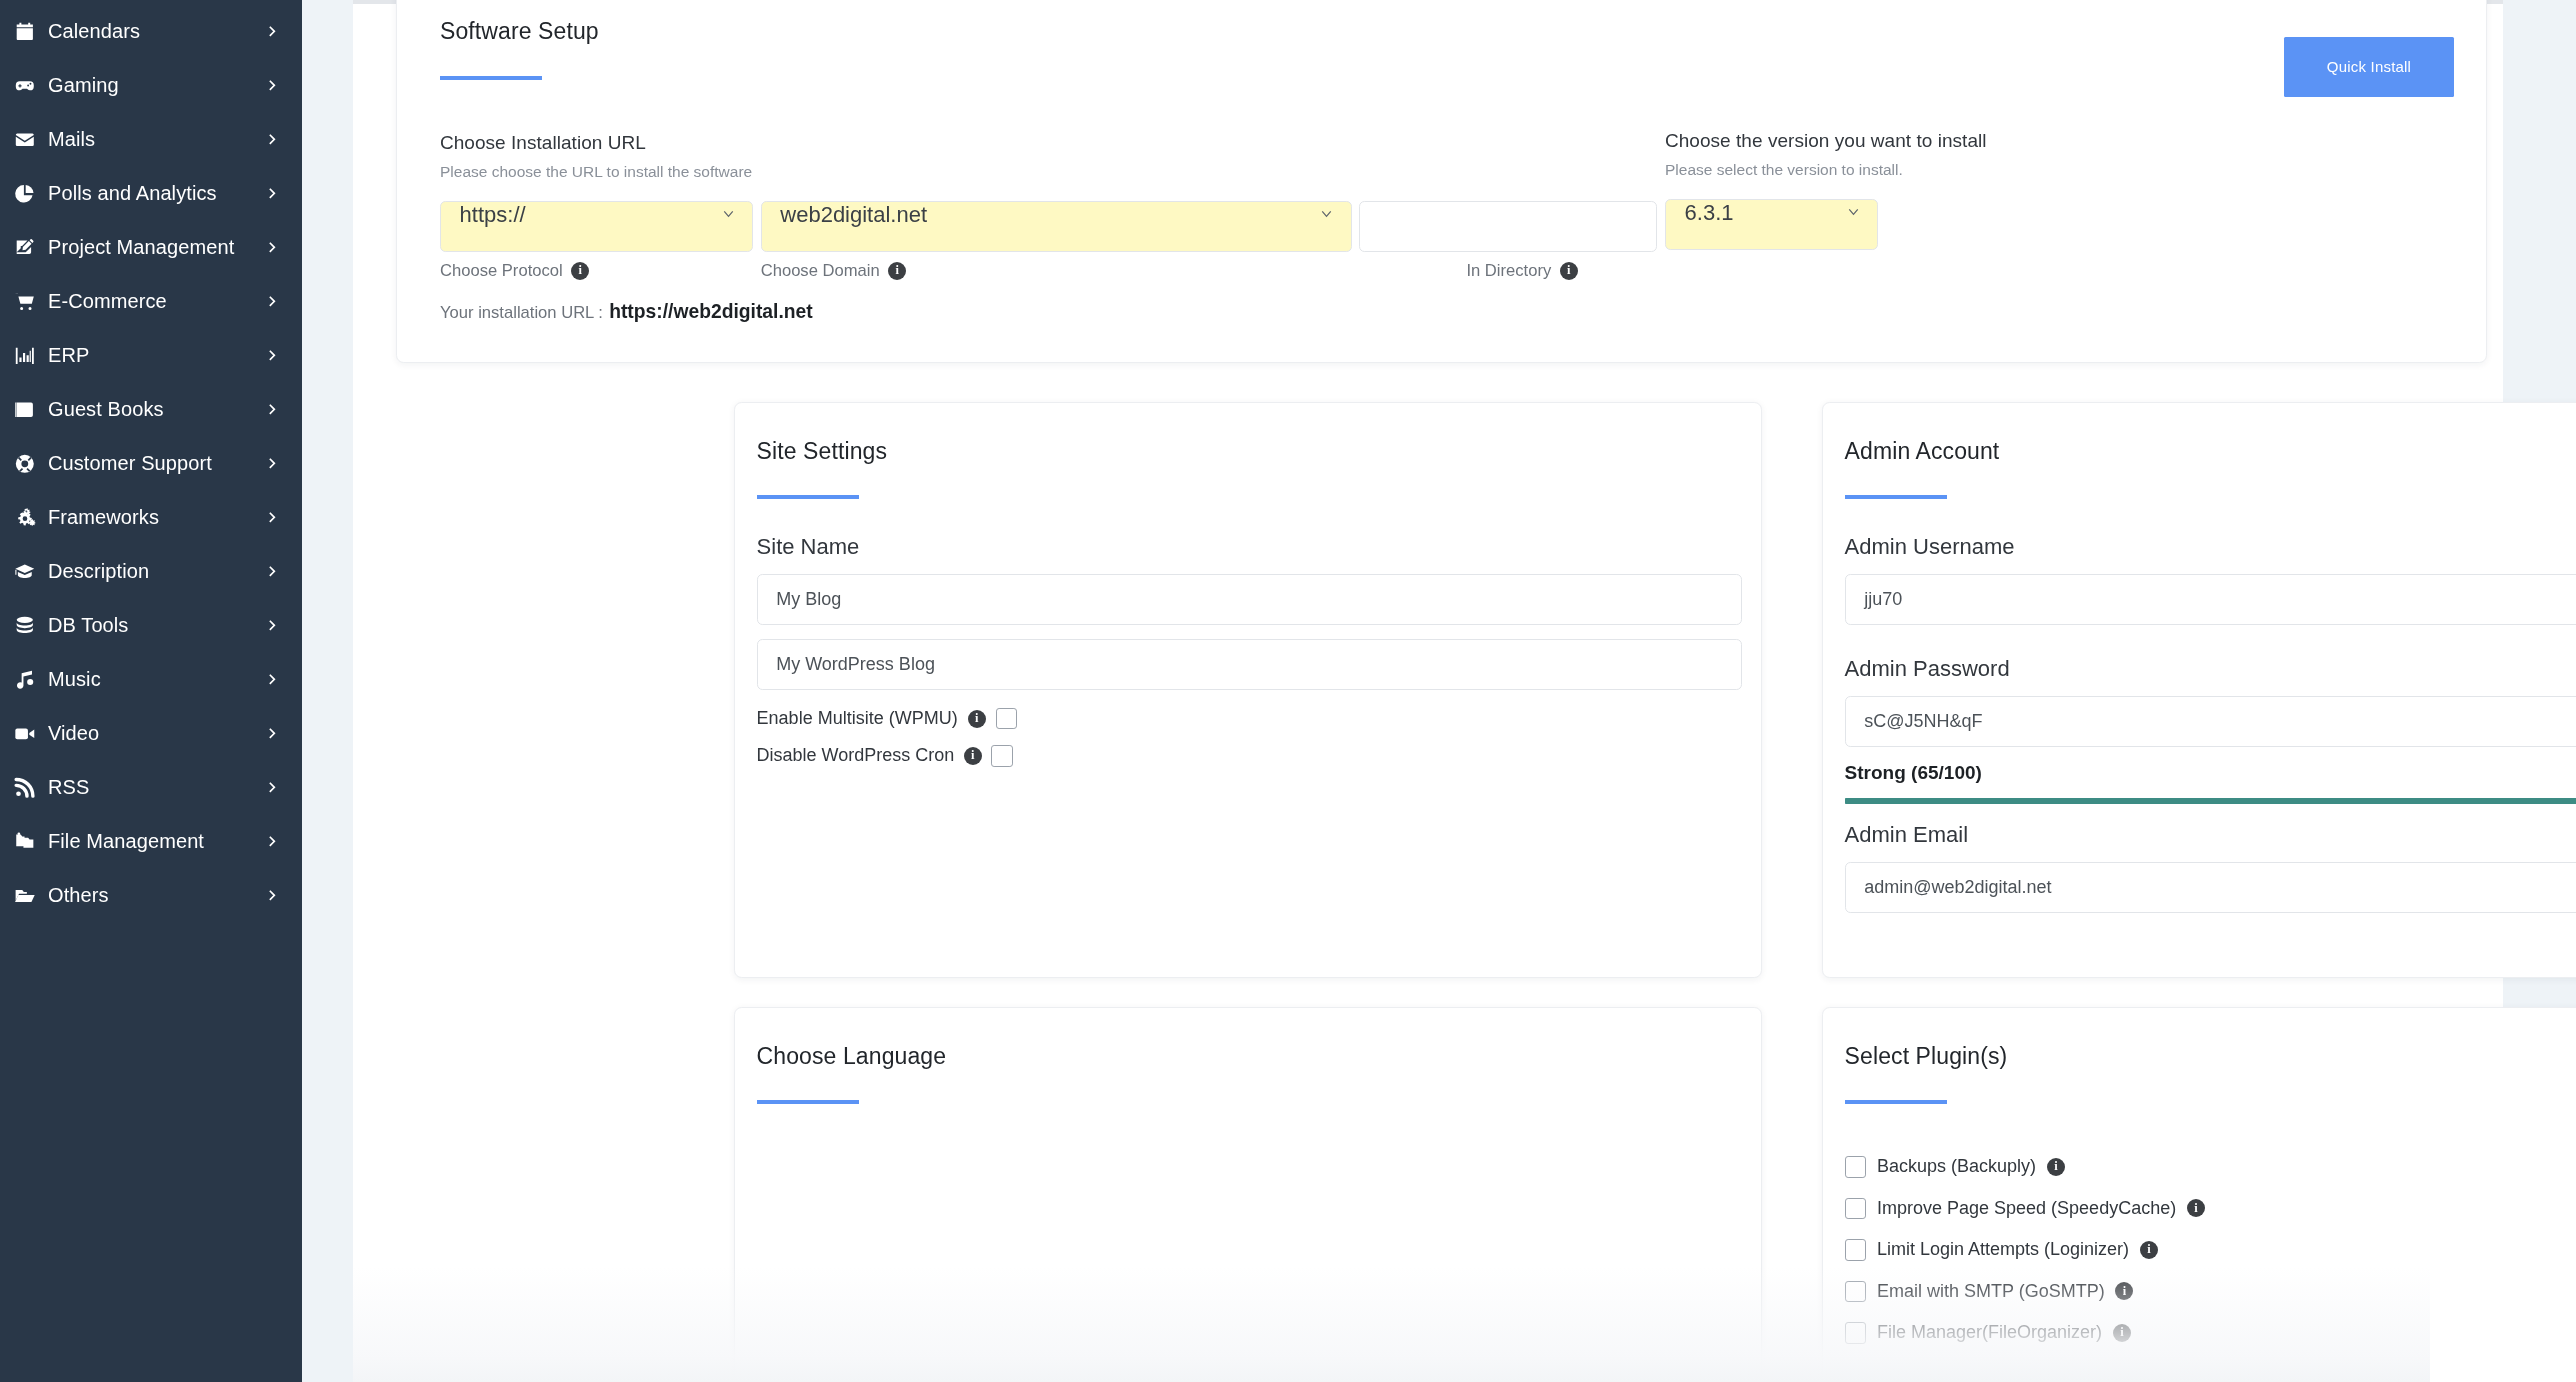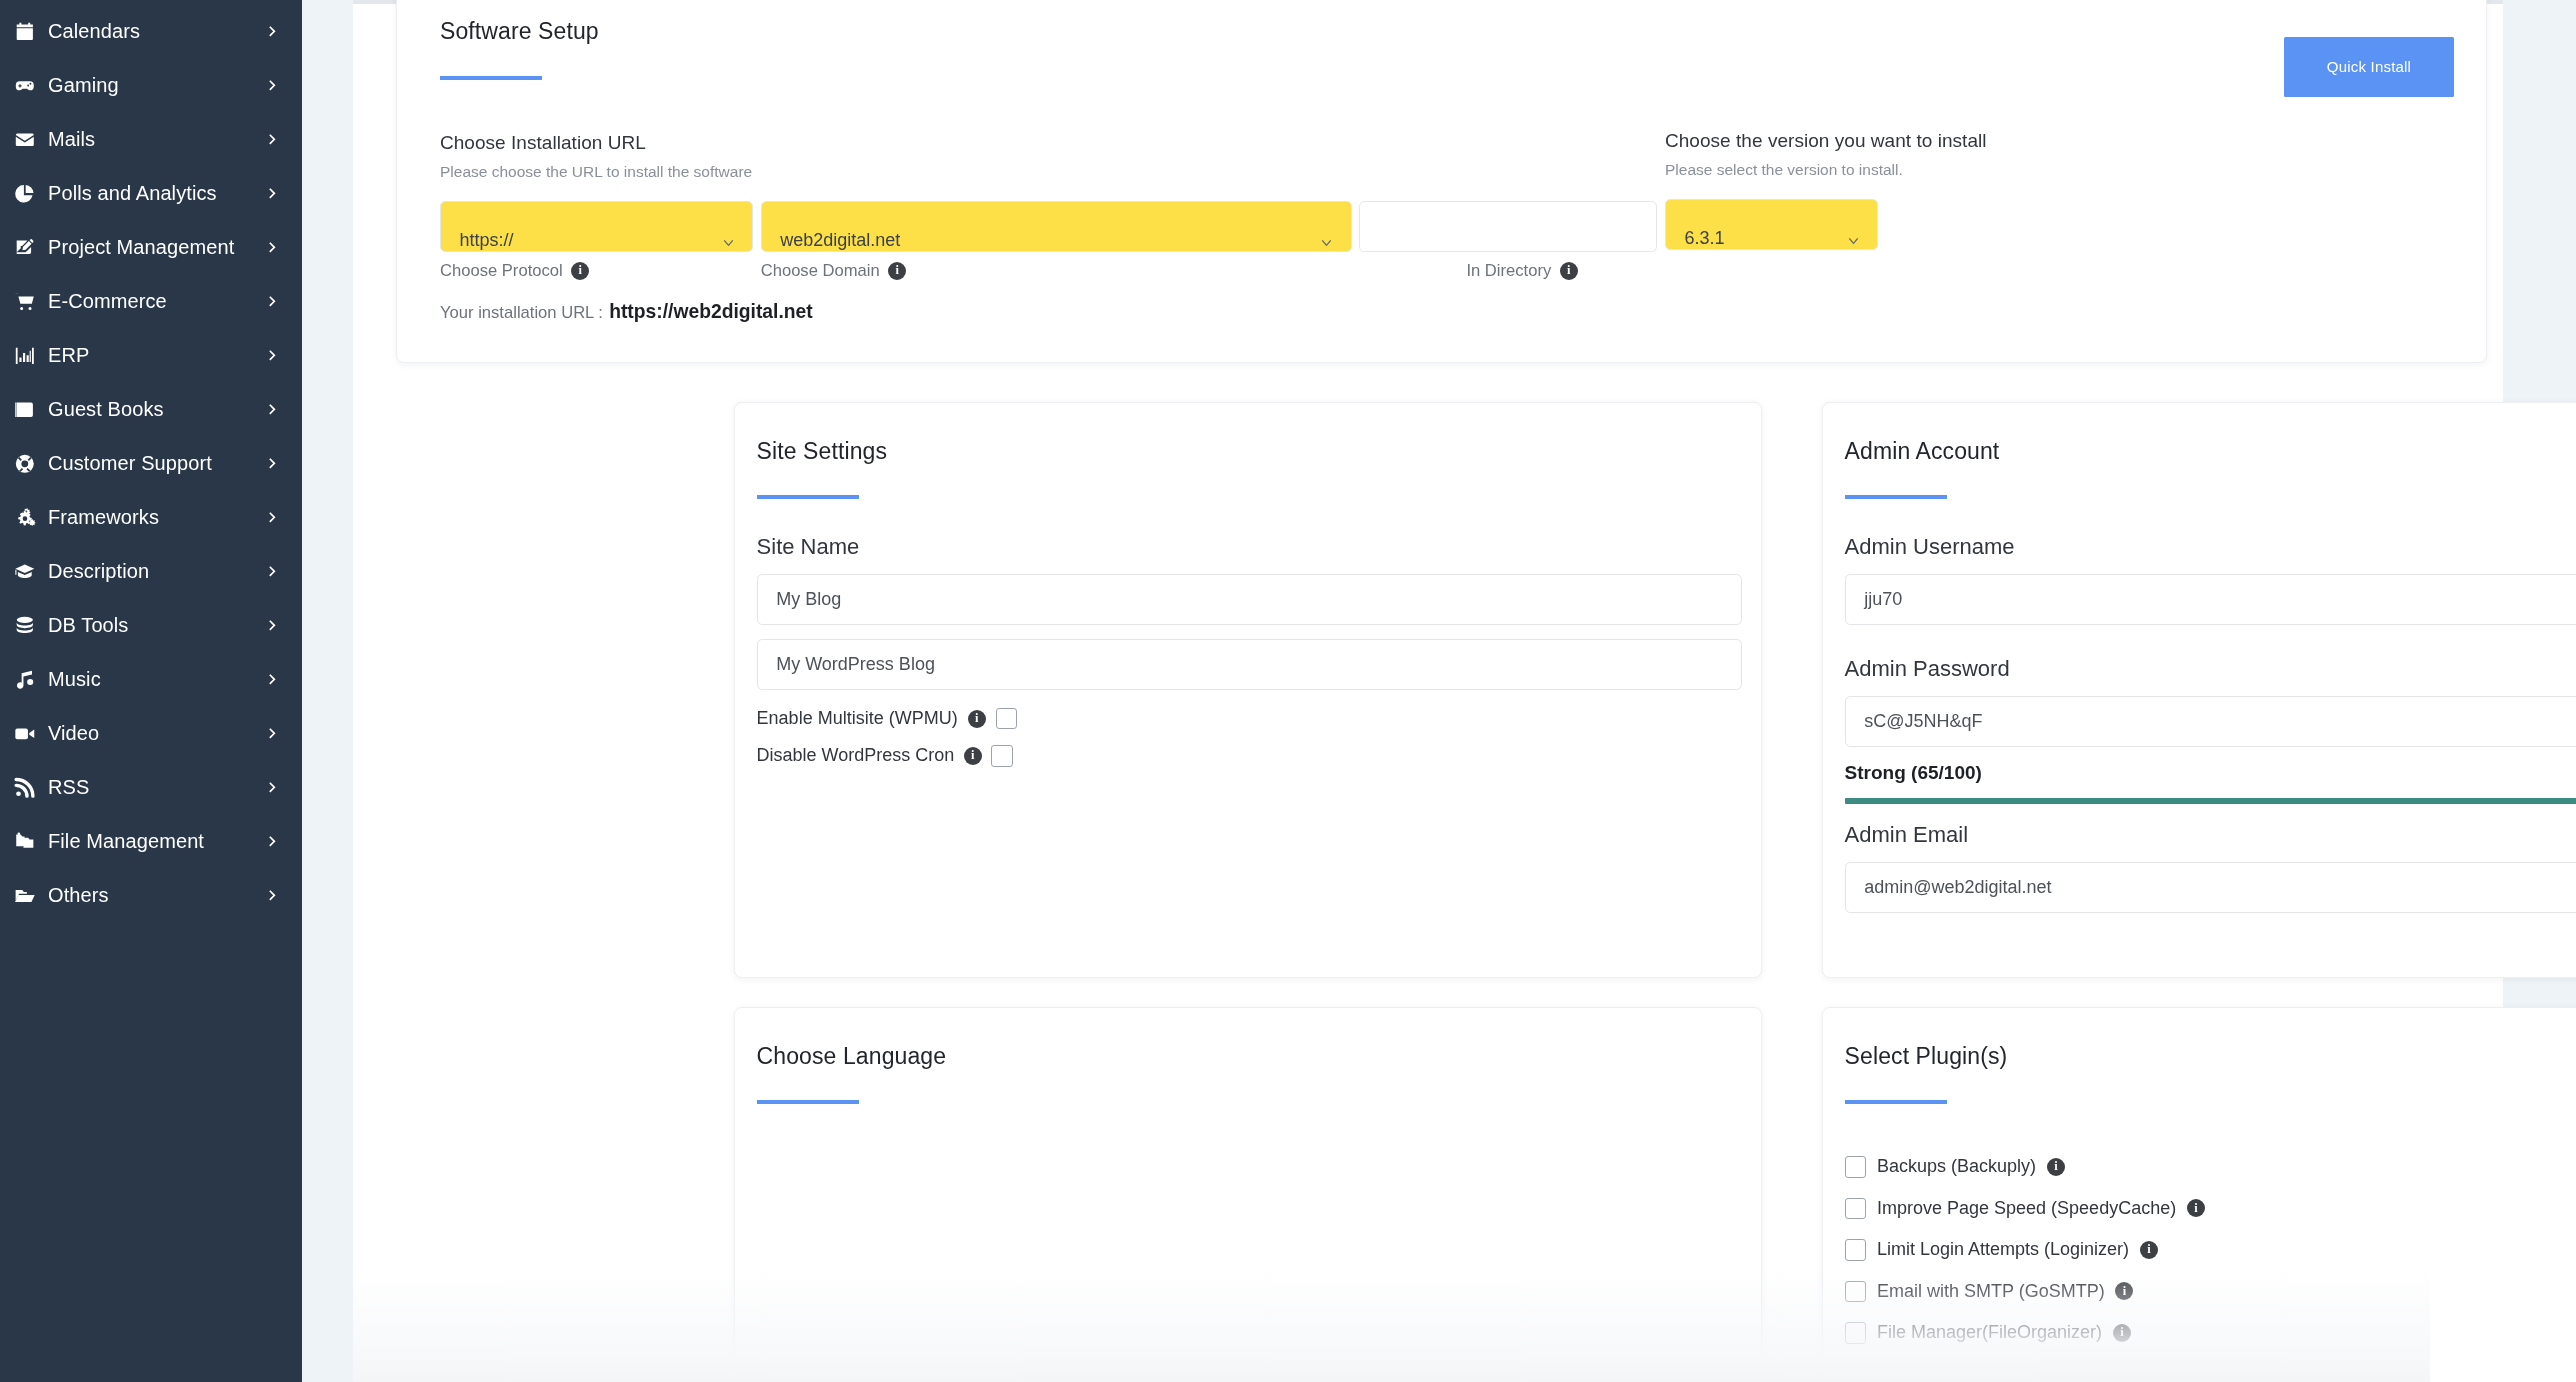--- a/index.html
+++ b/index.html
@@ -107,24 +107,24 @@
     background: #ffffff;
     display: flex; align-items: center;
     padding: 0 18.6px;
     font-size: 18px;
     color: #4c5258;
   }
   .sel {
     height: 51px;
     border: 0.8px solid #e2e5e9;
     border-radius: 5.4px;
-    background: #fde047;
-    display: flex; align-items: flex-end; justify-content: space-between;
+    background: #fef9c3;
+    display: flex; align-items: flex-start; justify-content: space-between;
     padding: 0 15.5px 0 18.6px;
-    font-size: 18px;
+    font-size: 22px;
     color: #3b4046;
   }
   .sel.focused {
     border: 1.2px solid #9ab9f2;
     box-shadow: 0 0 0 3.1px #dbe7fb;
   }
   .caret { width: 17px; height: 17px; }
   .caret svg { width: 17px; height: 17px; stroke: #5c636b; stroke-width: 1.7; fill: none; }
 
   .hint-row { display: flex; align-items: center; gap: 8.5px; margin-top: 8.5px; }

